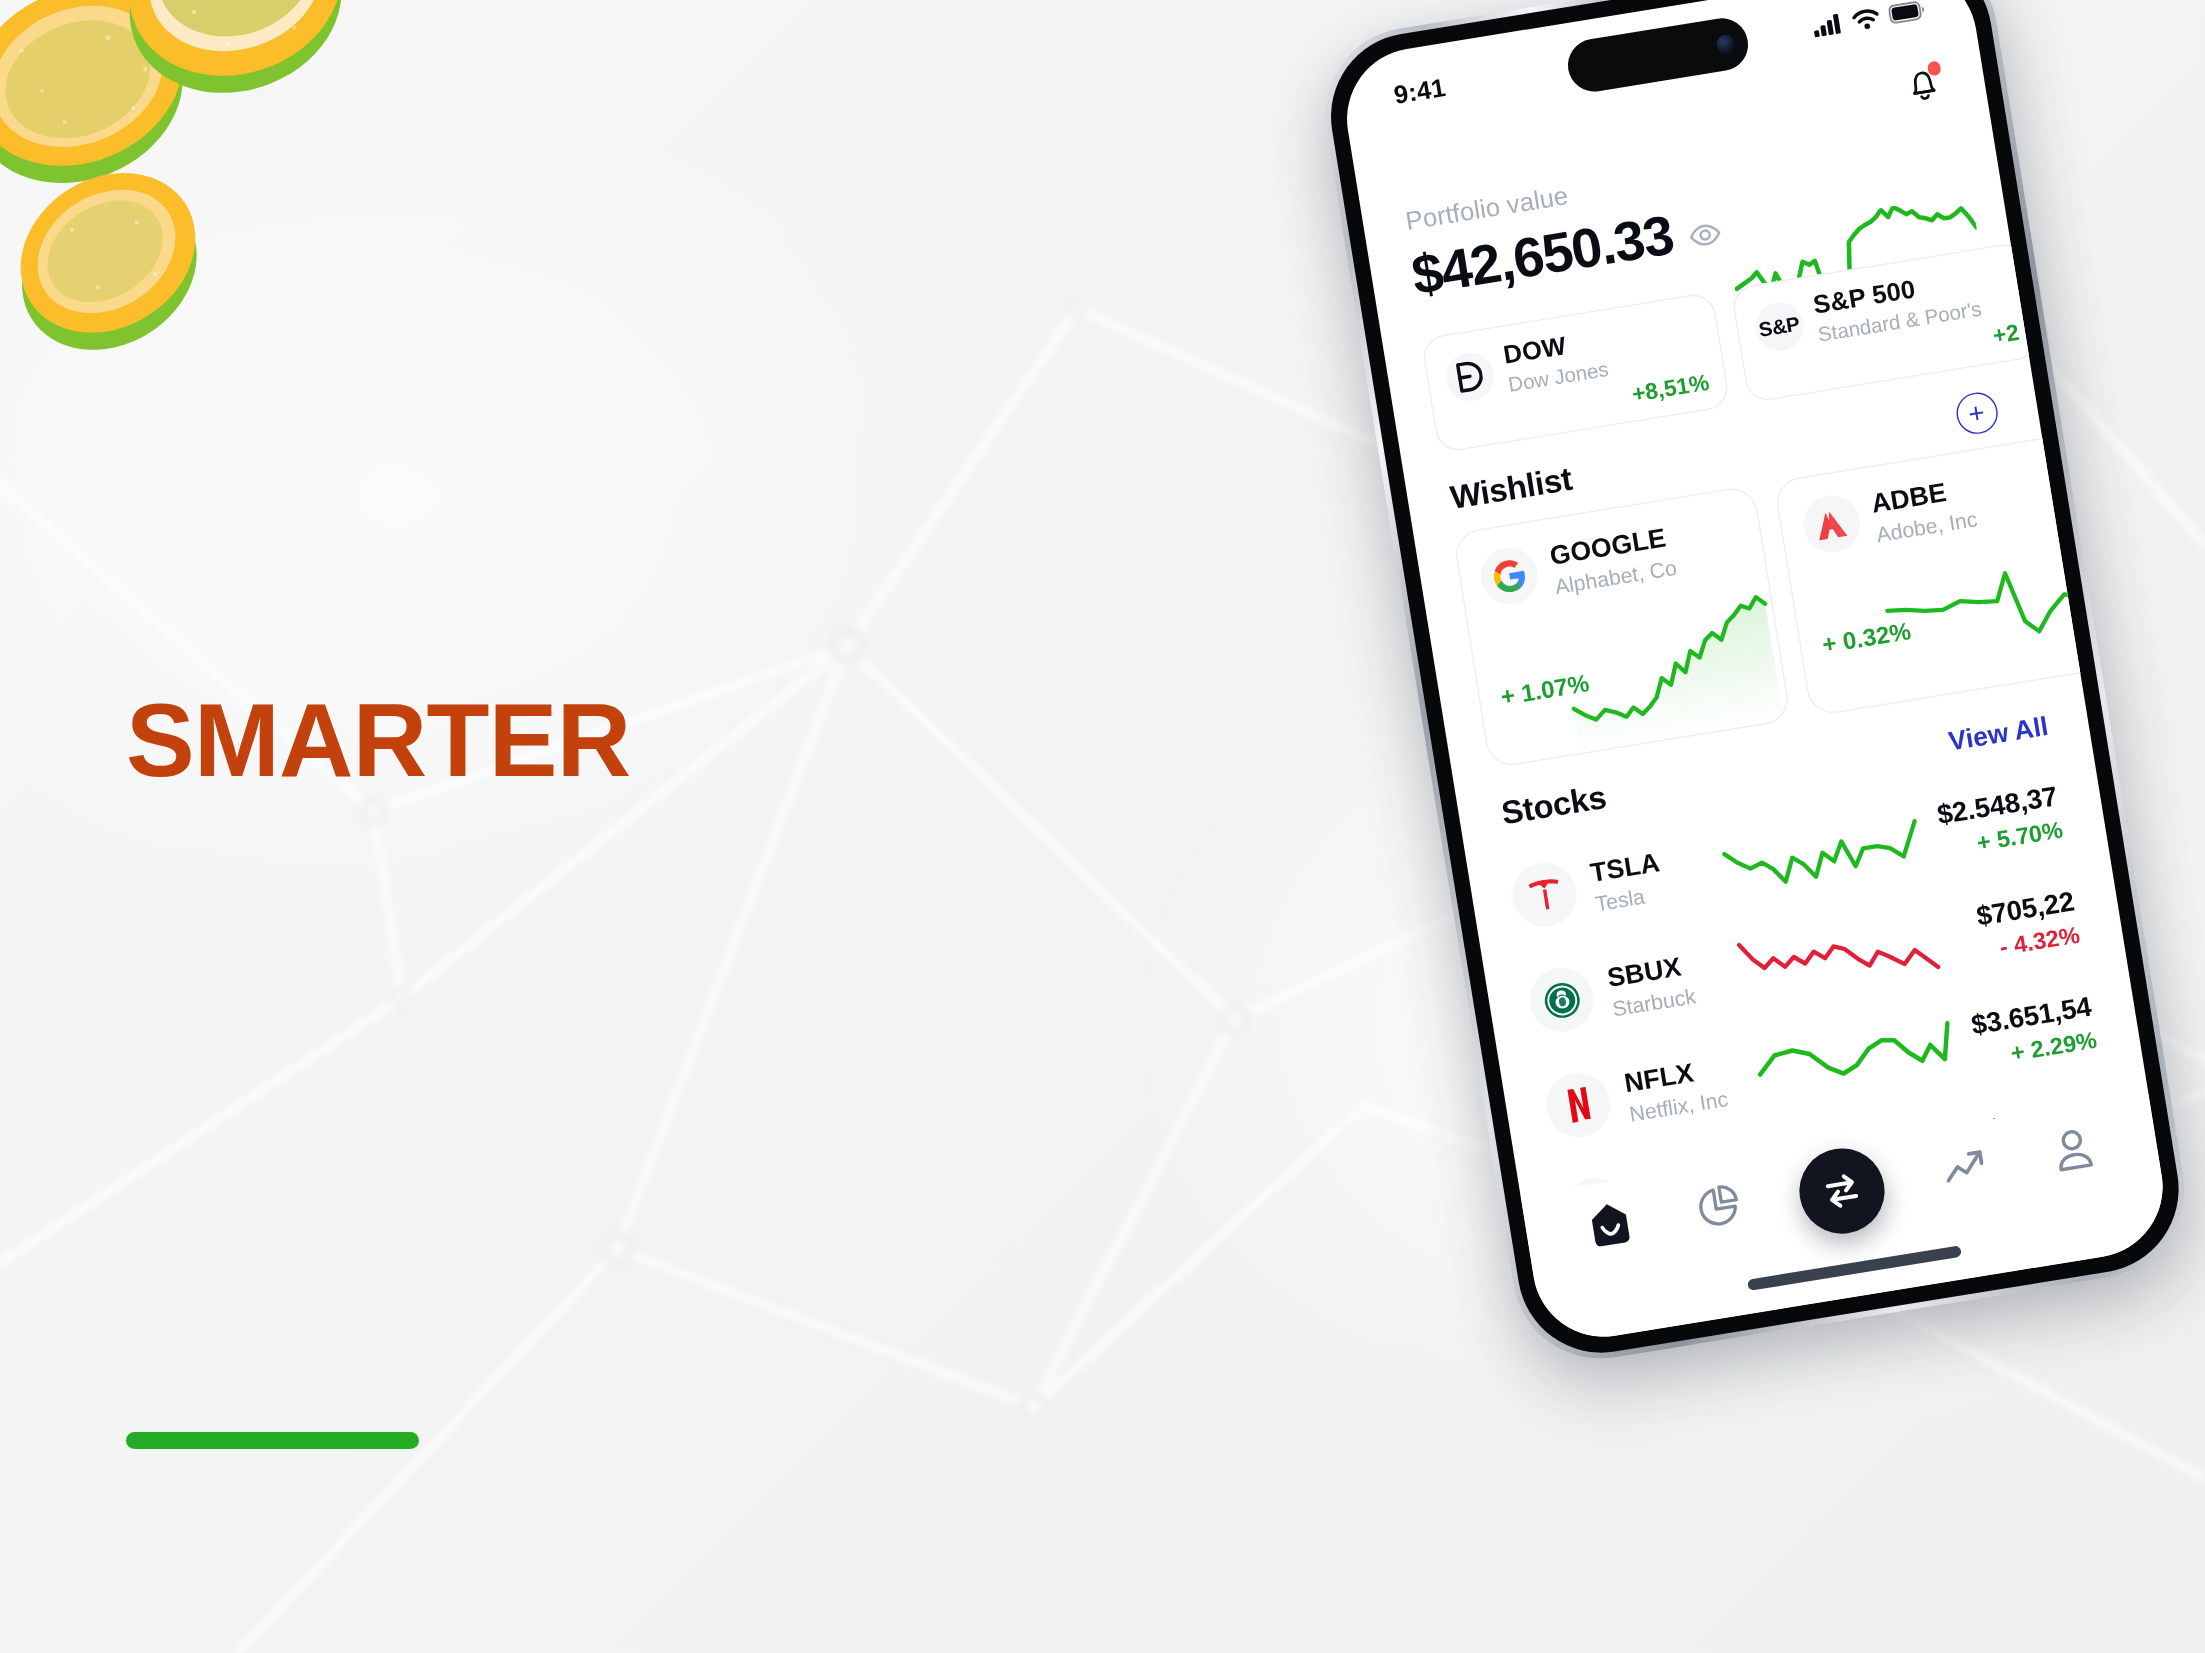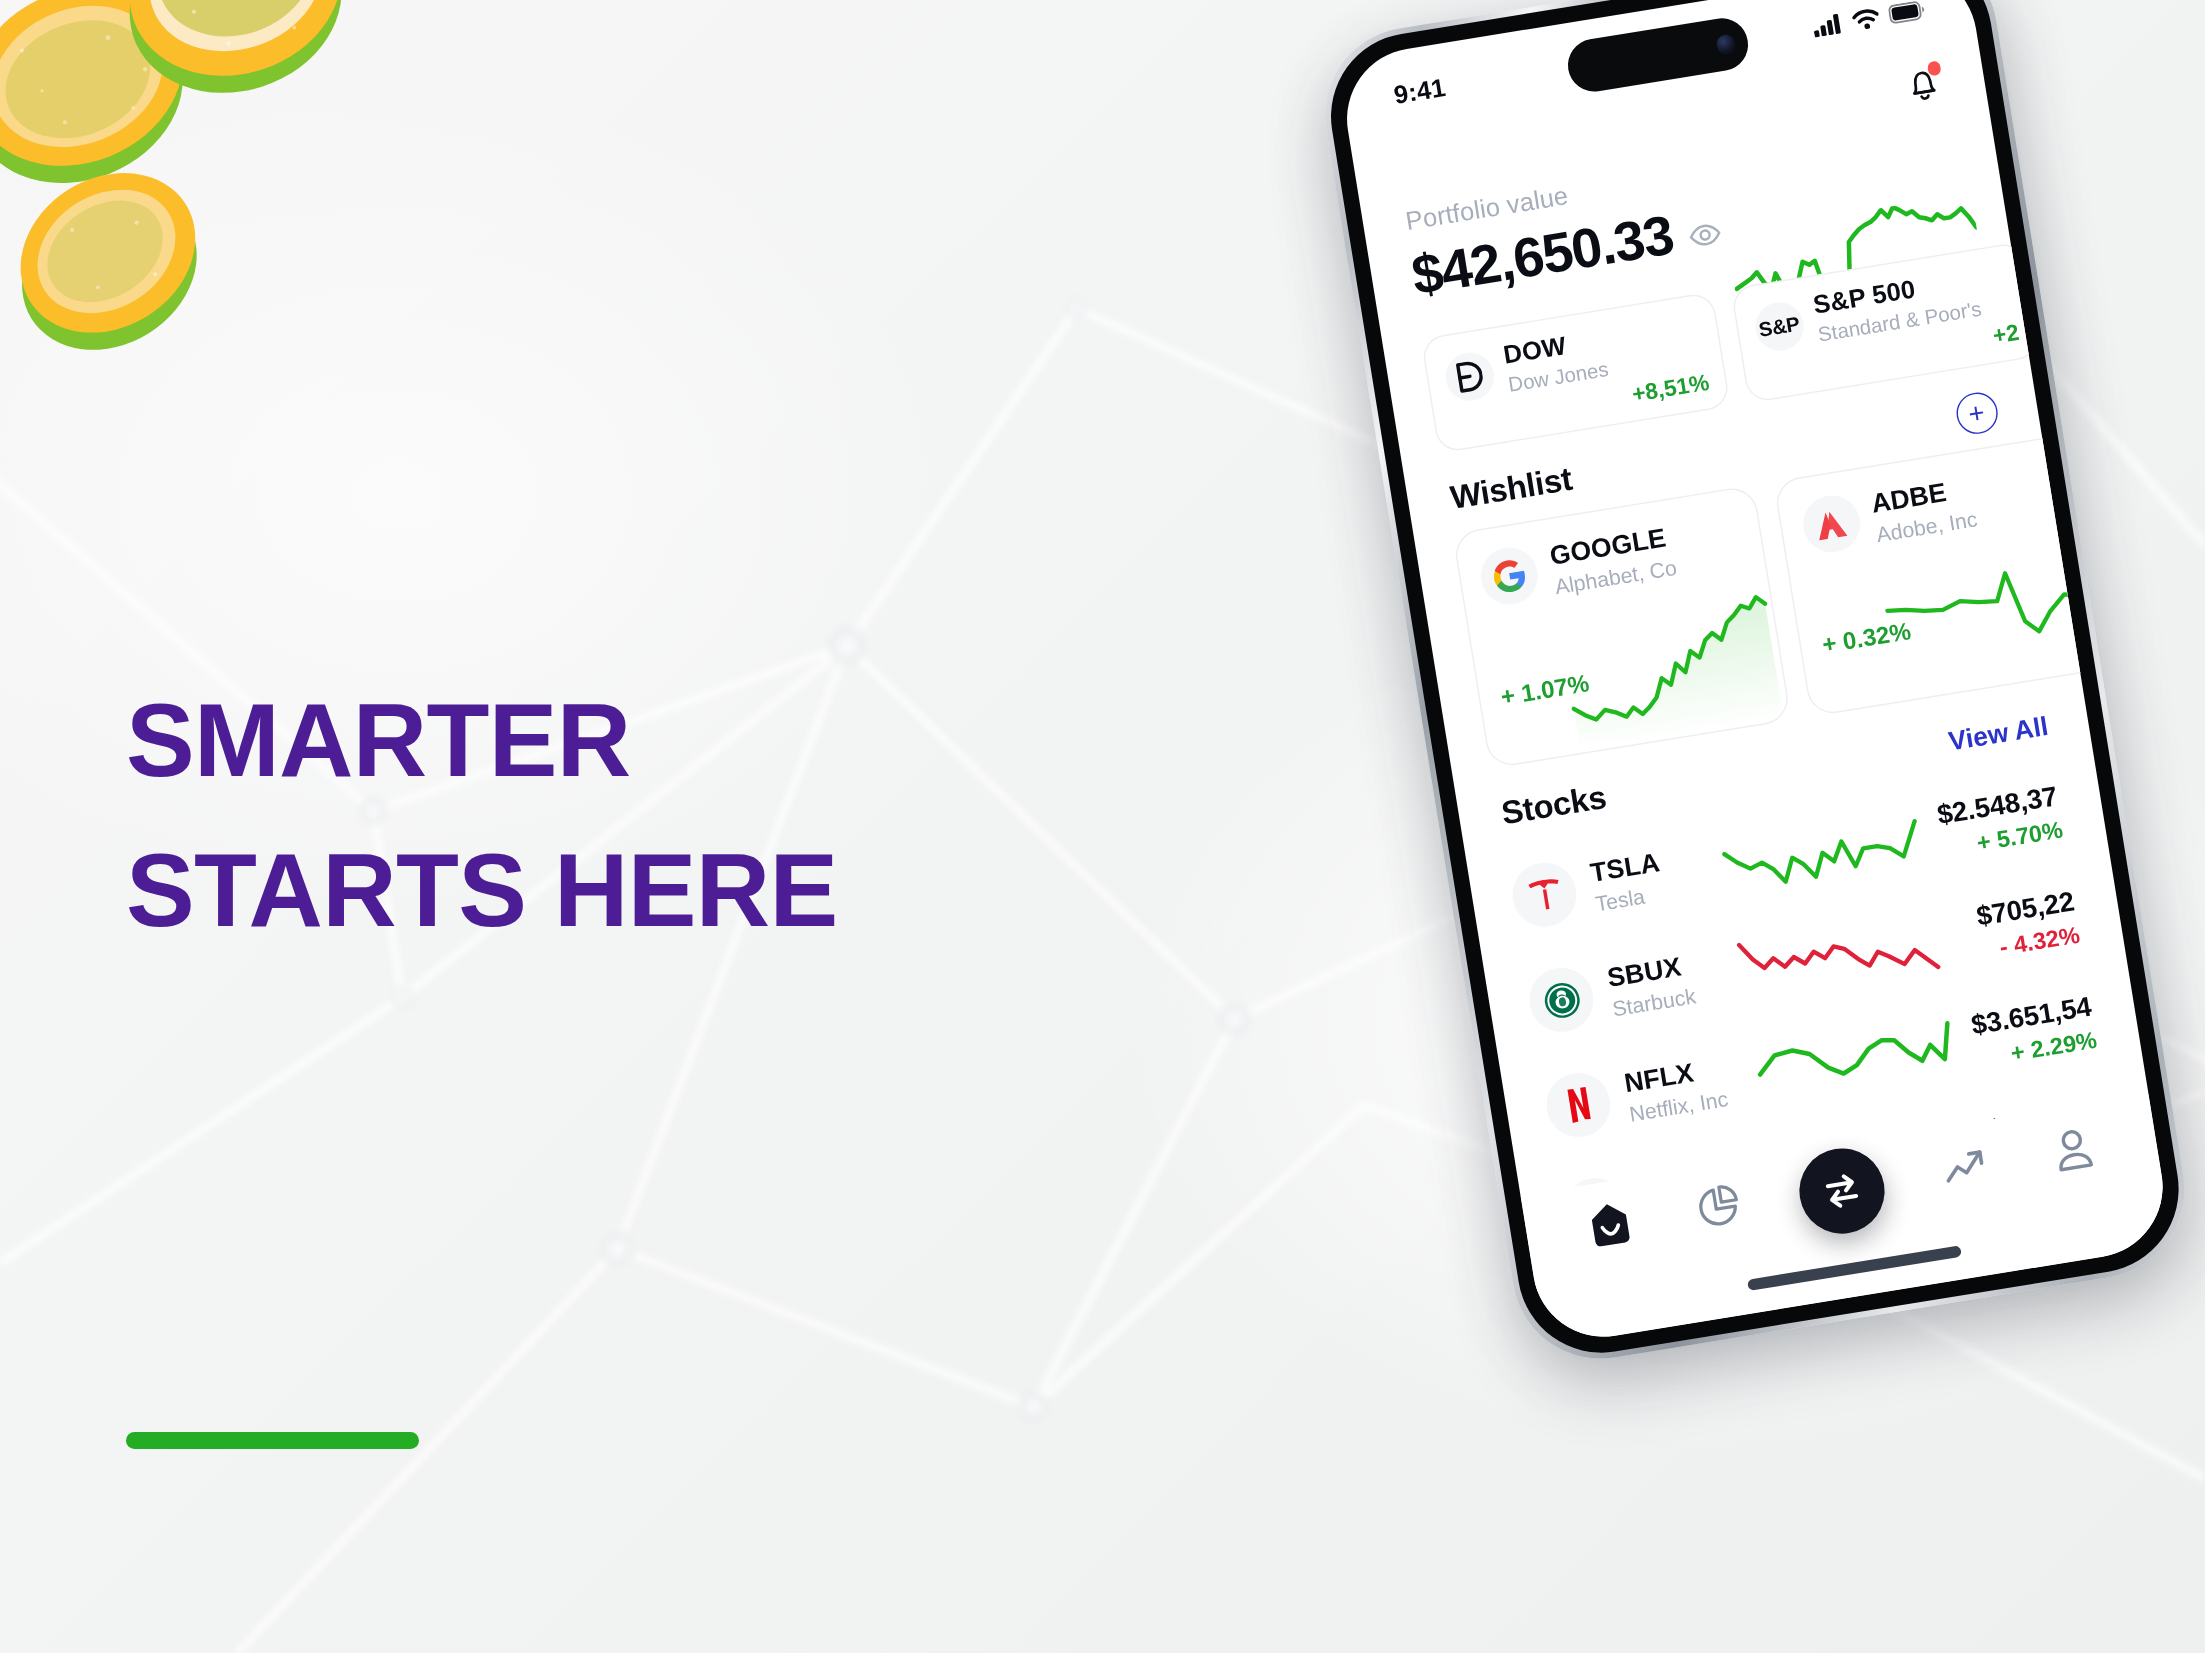--- a/index.html
+++ b/index.html
@@ -18,21 +18,21 @@
   }
   #bg-network{position:absolute;inset:0;opacity:.95;}
 
   
   #coins{position:absolute;left:-43px;top:-57px;width:517px;height:459px;}
 
   
   #headline{position:absolute;left:126px;top:689px;width:1220px;}
   .hl-line{
     font-size:103px;line-height:1.0;font-weight:700;letter-spacing:-0.7px;
-    color:#4c1d95;margin:0 0 47px 0;white-space:nowrap;
+    color:#c2410c;margin:0 0 47px 0;white-space:nowrap;
     font-family:"Liberation Sans","DejaVu Sans",sans-serif;
   }
   .hl-line.accent{color:#23ac24;}
   #accent-rule{position:absolute;left:126px;top:1432px;width:293px;height:16.5px;
     border-radius:8.6px;background:#23ac24;}
 
   
   #phone-wrap{
     position:absolute;left:1340px;top:47px;width:478px;height:948px;
     transform:rotate(-9.2deg) scale(1.42);
@@ -231,21 +231,20 @@
       <circle cx="160" cy="400" r="2.8" fill="#fff"></circle>
         <circle cx="250" cy="390" r="3" fill="#fff"></circle>
       <circle cx="196" cy="480" r="2.6" fill="#fff"></circle>
         <circle cx="276" cy="462" r="2.8" fill="#fff"></circle>
     </g>
   </g>
 </svg>
 
 <div id="headline">
   <div class="hl-line">SMARTER</div>
-  <div class="hl-line">STARTS HERE</div>
 </div>
 <div id="accent-rule"></div>
 
 <div id="phone-wrap">
   <div id="phone-shadow"></div>
   <div id="phone-frame">
     <div id="phone-bezel">
       <div id="screen">
 
         <div id="statusbar">

